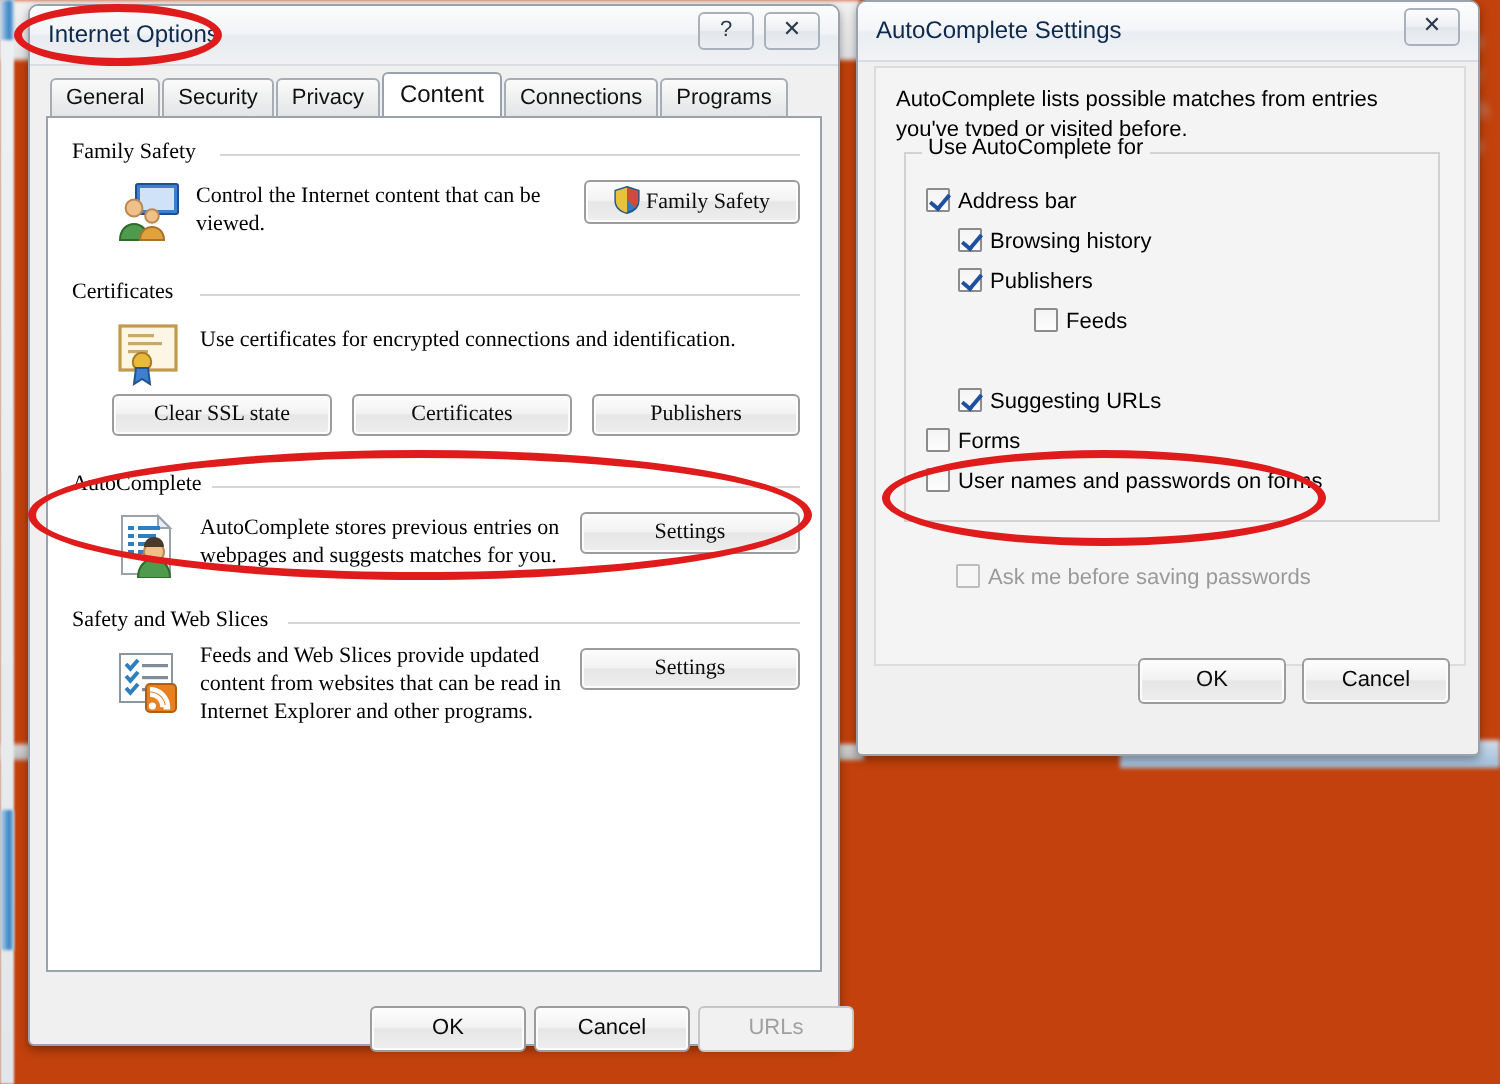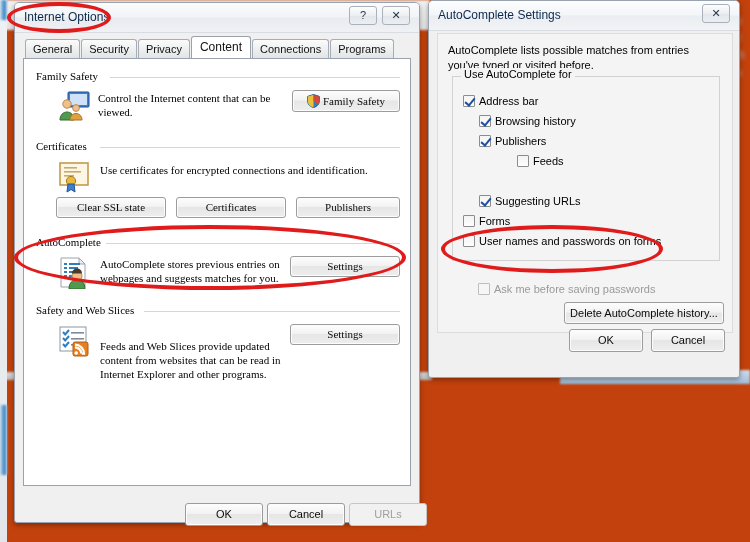--- a/index.html
+++ b/index.html
@@ -304,21 +304,21 @@
             <rect x="13" y="7" width="13" height="1.6"></rect>
             <rect x="13" y="13" width="13" height="1.6"></rect>
             <rect x="13" y="19" width="13" height="1.6"></rect>
           </g>
           <rect x="15" y="17" width="15" height="14" rx="2" fill="#e8801f" stroke="#b35d11"></rect>
           <circle cx="18.2" cy="28" r="1.8" fill="#ffffff"></circle>
           <path d="M17 23.4a5.2 5.2 0 0 1 5.2 5.2h2.2A7.4 7.4 0 0 0 17 21.2z" fill="#ffffff"></path>
           <path d="M17 19.6a9 9 0 0 1 9 9h-2.2" fill="none" stroke="#ffffff" stroke-width="2.2"></path>
         </svg>
 
-        <div class="desc" style="left:64px;top:28px;width:186px;">Feeds and Web Slices provide updated content from websites that can be read in Internet Explorer and other programs.</div>
+        <div class="desc" style="left:64px;top:10px;width:186px;">Feeds and Web Slices provide updated content from websites that can be read in Internet Explorer and other programs.</div>
 
         <div class="btn" style="left:254px;top:13px;width:110px;">Settings</div>
       </div>
     </div>
 
     <div class="btn" style="left:170px;top:500px;width:78px;height:23px;line-height:21px;">OK</div>
     <div class="btn" style="left:252px;top:500px;width:78px;height:23px;line-height:21px;">Cancel</div>
     <div class="btn disabled" style="left:334px;top:500px;width:78px;height:23px;line-height:21px;">URLs</div>
   </div>
 
@@ -365,21 +365,20 @@
 
         <div class="cbrow" style="left:10px;top:158px;">
           <span class="cbox"></span><span class="cblabel">User names and passwords on forms</span>
         </div>
       </div>
 
       <div class="cbrow" style="left:40px;top:248px;">
         <span class="cbox dim"></span><span class="cblabel dim">Ask me before saving passwords</span>
       </div>
 
-      <div class="btn" style="left:126px;top:268px;width:160px;height:22px;line-height:20px;">Delete AutoComplete history...</div>
     </div>
 
     <div class="btn" style="left:140px;top:328px;width:74px;height:23px;line-height:21px;">OK</div>
     <div class="btn" style="left:222px;top:328px;width:74px;height:23px;line-height:21px;">Cancel</div>
   </div>
 
   <div class="redell" style="left:7px;top:2px;width:104px;height:31px;"></div>
 
   <div class="redell" style="left:14px;top:225px;width:392px;height:65px;border-radius:50%/50%;"></div>
 

